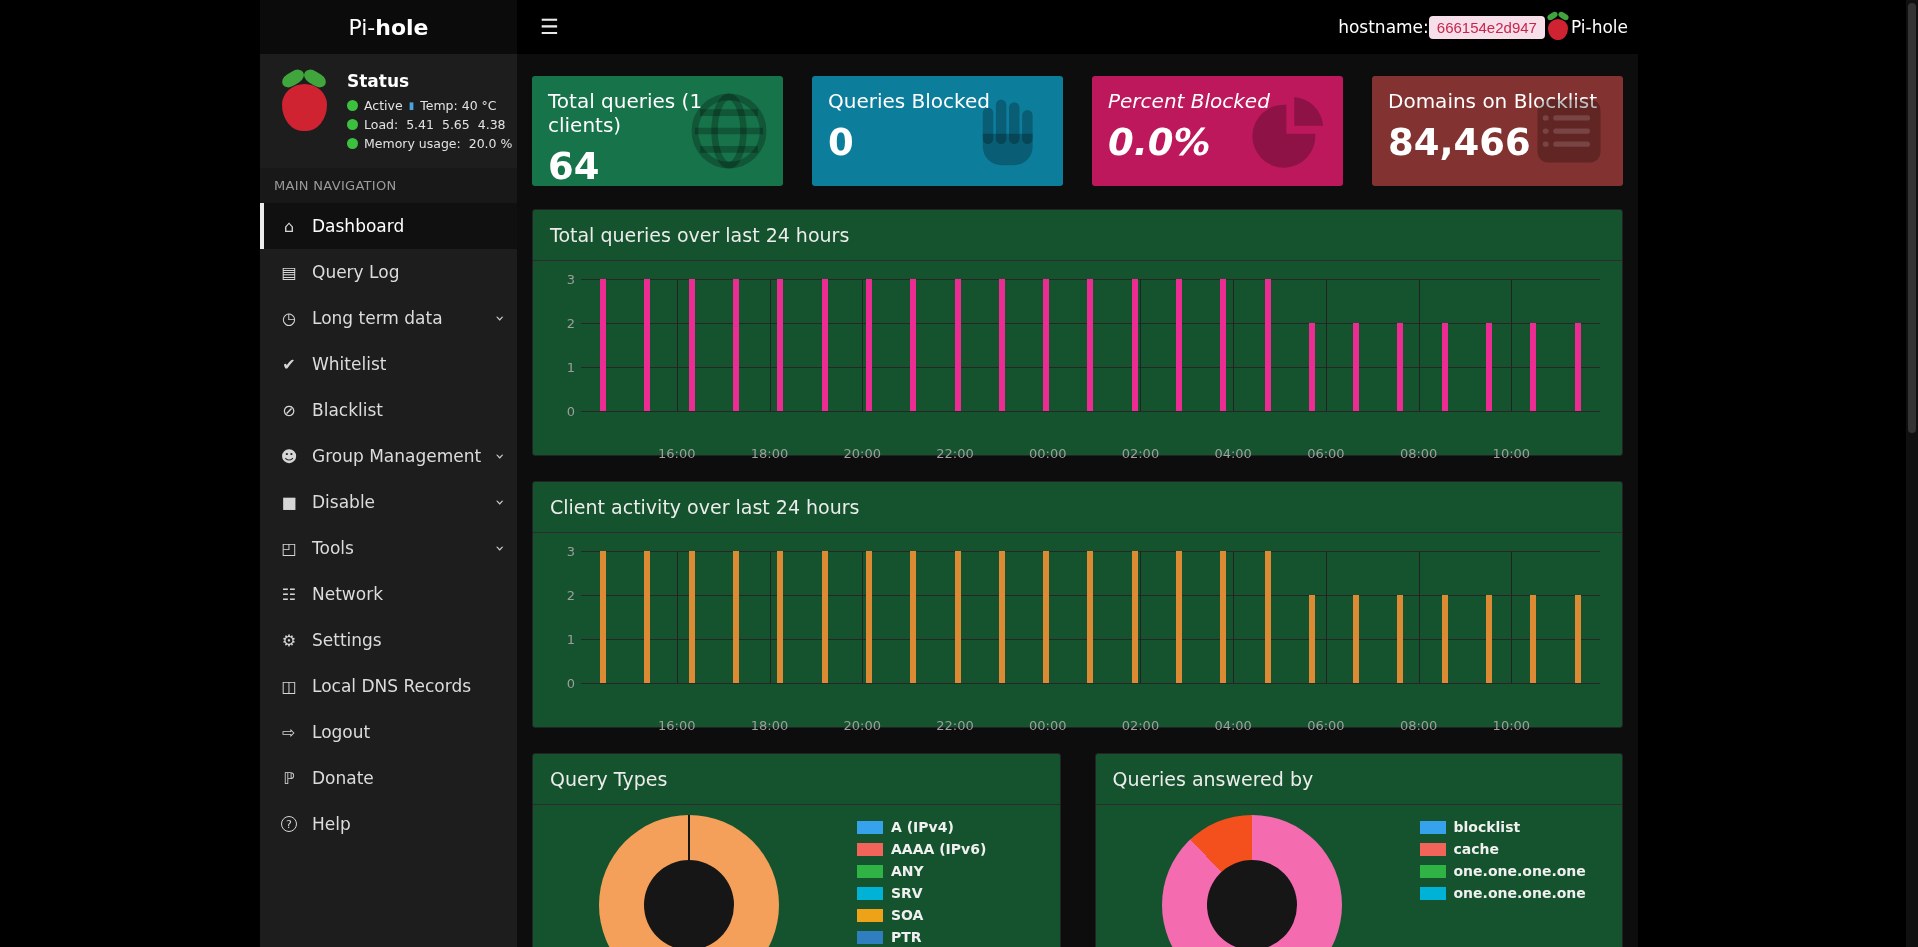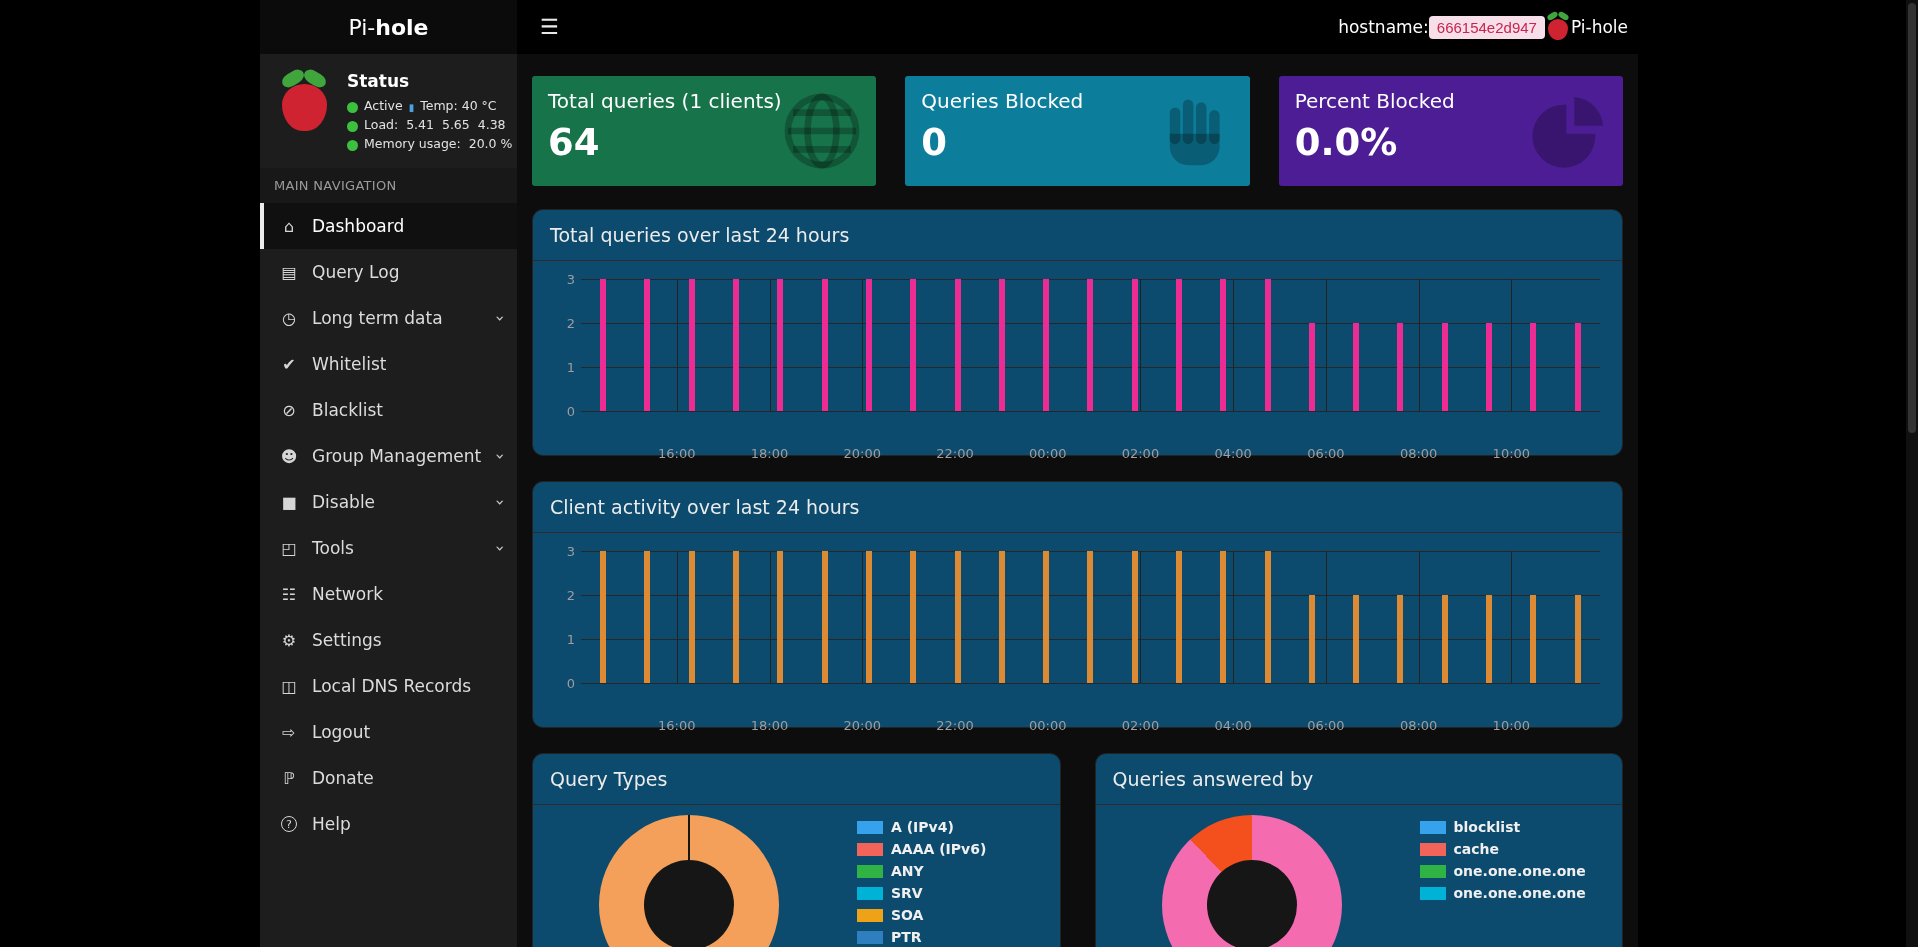--- a/index.html
+++ b/index.html
@@ -36,21 +36,21 @@
   .raspberry.mini .berry{left:3px;top:7px;width:20px;height:21px;}
 
   
   .body-row{flex:1;display:flex;min-height:0;}
   .sidebar{width:257px;background:#1d1d1d;flex-shrink:0;display:flex;flex-direction:column;}
   .content{flex:1;background:#0d0d0d;padding:22px 15px 0;overflow:hidden;}
 
   
   .status-block{display:flex;gap:13px;padding:15px 10px 13px 14px;align-items:flex-start;}
   .status-title{font-weight:bold;font-size:17px;margin:2px 0 7px;}
-  .status-line{display:flex;align-items:flex-end;gap:6px;color:#e2e2e2;margin:4px 0;font-size:12.5px;}
+  .status-line{display:flex;align-items:center;gap:6px;color:#e2e2e2;margin:4px 0;font-size:12.5px;}
   .status-line span.txt{white-space:pre;}
   .g-green-status-dot-icon{width:11px;height:11px;background:#3cc13f;border-radius:50%;
     display:inline-block;flex-shrink:0;}
   .g-temperature-icon{color:#4aa3df;font-size:10px;}
   .nav-label{background:#181818;color:#9b9b9b;font-size:13px;padding:10px 14px;letter-spacing:.3px;}
   .nav-item{display:flex;align-items:center;gap:12px;padding:13px 14px;font-size:17px;color:#dcdcdc;
     cursor:pointer;border-left:4px solid transparent;text-decoration:none;}
   .nav-item.active{background:#101010;color:#fff;border-left-color:#ececec;}
   .nav-icon{width:22px;text-align:center;font-size:16px;flex-shrink:0;color:#d6d6d6;}
   .g-question-circle-icon{display:inline-flex;align-items:center;justify-content:center;
@@ -59,21 +59,21 @@
 
   
   .cards{display:flex;gap:29px;margin-bottom:23px;}
   .card{flex:1;height:110px;border-radius:3px;position:relative;padding:13px 16px;overflow:hidden;}
   .card-label{font-size:20px;}
   .card-value{font-size:37px;font-weight:bold;margin-top:8px;}
   .card-icon{position:absolute;right:12px;top:13px;width:84px;height:84px;}
   .card-icon svg{width:100%;height:100%;}
 
   
-  .panel{background:#0c4a6e;border:1px solid #232323;border-radius:11px;margin-bottom:25px;}
+  .panel{background:#14532d;border:1px solid #232323;border-radius:3px;margin-bottom:25px;}
   .panel-header{padding:14px 17px;border-bottom:1px solid #2c2c2c;font-size:19px;color:#ececec;}
   .panel-body{padding:10px 14px 12px;position:relative;}
 
   
   .bar-chart{position:relative;height:172px;}
   .plot{position:absolute;left:34px;right:8px;top:8px;height:132px;}
   .hgrid{position:absolute;left:0;right:0;height:1px;background:#272727;}
   .vgrid{position:absolute;top:0;bottom:0;width:1px;background:#222;}
   .ytick{position:absolute;left:-32px;width:26px;text-align:right;font-size:13px;color:#9e9e9e;
     transform:translateY(-50%);}
@@ -238,27 +238,38 @@
             <span class="card-icon"><svg viewBox="0 0 64 64">
                 <g fill="rgba(0,0,0,.25)">
                   <rect x="12" y="14" width="8" height="28" rx="4"></rect>
                   <rect x="22" y="8" width="8" height="34" rx="4"></rect>
                   <rect x="32" y="10" width="8" height="32" rx="4"></rect>
                   <rect x="42" y="16" width="8" height="26" rx="4"></rect>
                   <path d="M12 34h38v10a14 14 0 0 1-14 14H26a14 14 0 0 1-14-14z"></path>
                 </g>
               </svg></span>
           </div>
-          <div class="card" style="background: #4c1d95;">
+          <div class="card" style="background: #be185d; font-style: italic;">
             <div class="card-label">Percent Blocked</div>
             <div class="card-value">0.0%</div>
             <span class="card-icon"><svg viewBox="0 0 64 64">
                 <g fill="rgba(0,0,0,.25)">
                   <path d="M30 12a24 24 0 1 0 22 22H30z"></path>
                   <path d="M36 6v22h22A24 24 0 0 0 36 6z"></path>
+                </g>
+              </svg></span>
+          </div>
+          <div class="card" style="background: rgb(130, 50, 48);">
+            <div class="card-label">Domains on Blocklist</div>
+            <div class="card-value">84,466</div>
+            <span class="card-icon"><svg viewBox="0 0 64 64">
+                <rect x="8" y="8" width="48" height="48" rx="8" fill="rgba(0,0,0,.25)"></rect>
+                <g stroke="rgba(255,255,255,.15)" stroke-width="4" stroke-linecap="round">
+                  <path d="M22 22h24M22 32h24M22 42h24"></path>
+                  <path d="M14 22h.5M14 32h.5M14 42h.5"></path>
                 </g>
               </svg></span>
           </div>
         </div>
 
       <section class="panel">
         <div class="panel-header">Total queries over last 24 hours</div>
         <div class="panel-body">
           <div class="bar-chart" id="chart0">
               <div class="plot">

